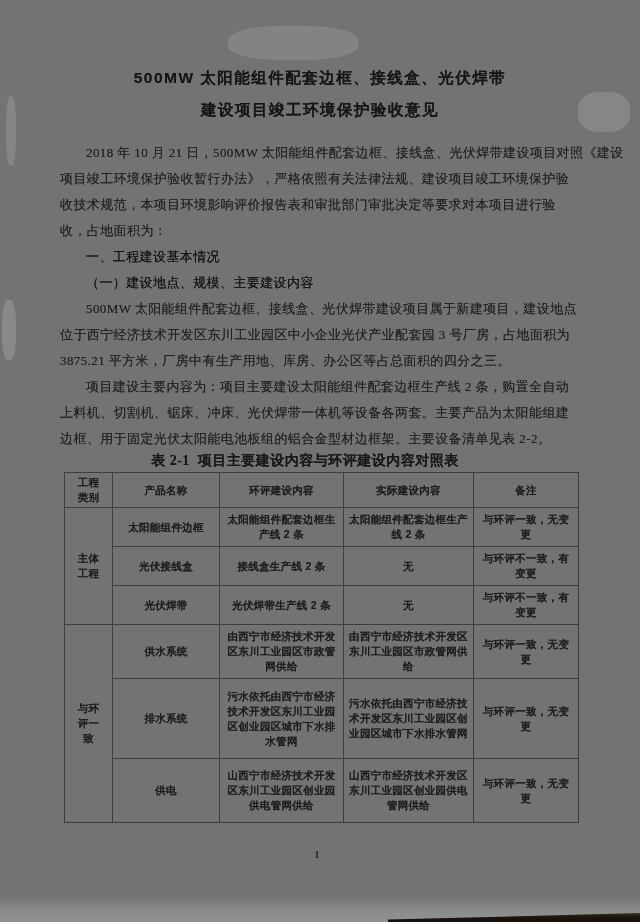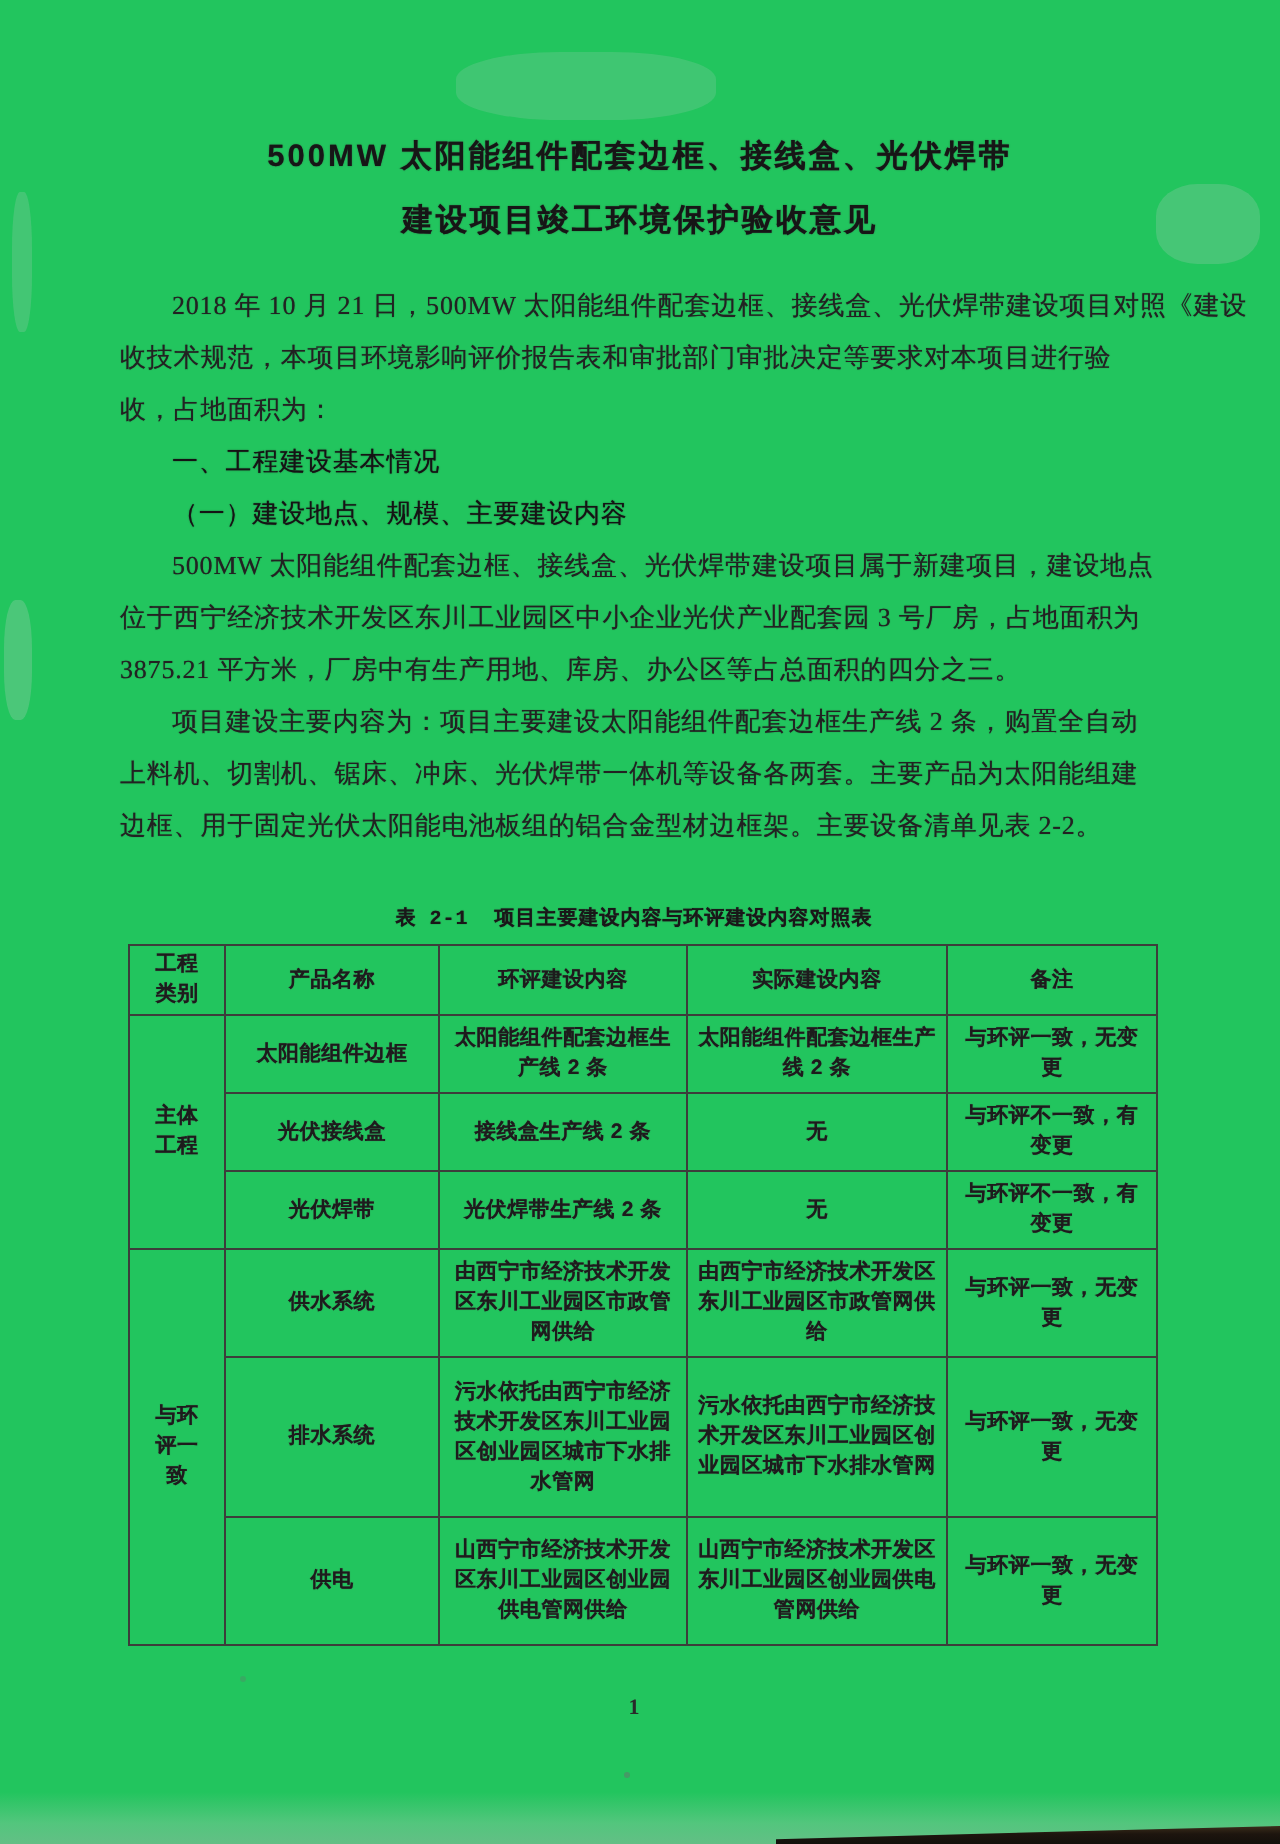--- a/index.html
+++ b/index.html
@@ -3,21 +3,21 @@
 <meta charset="utf-8">
 <style>
   * { margin: 0; padding: 0; box-sizing: border-box; }
   html, body { width: 640px; height: 922px; overflow: hidden; }
   body {
     font-family: "Liberation Serif", "DejaVu Serif", serif;
     background: #e8eae8;
   }
   .page {
     position: absolute; inset: 0;
-    background: #22c55e;
+    background: #737373;
     color: #1e1e1e;
   }
   
   .smudge { position: absolute; background: #c8cecd; border-radius: 40%; pointer-events: none; }
   .smudge.s1 { left: 228px; top: 26px;  width: 130px; height: 34px; opacity: .18; }
   .smudge.s2 { left: 578px; top: 92px;  width: 52px;  height: 40px; opacity: .22; }
   .smudge.s3 { left: 2px;   top: 300px; width: 14px;  height: 60px; opacity: .25; }
   .smudge.s4 { left: 6px;   top: 96px;  width: 10px;  height: 70px; opacity: .20; }
   .speck { position: absolute; background:#6a6f6d; border-radius:50%; width:3px; height:3px; opacity:.5; }
 
@@ -44,27 +44,27 @@
   .line { display: block; white-space: nowrap; }
   .line.indent { text-indent: 26px; }
   .line.heading {
     font-weight: normal; color: #141414;
     font-family: "Liberation Sans", "DejaVu Sans", sans-serif;
     text-shadow: 0 0 .6px #222;
     text-indent: 26px;
   }
 
   .tbl-caption {
-    position: absolute; top: 452px; left: 60px; width: 514px;
+    position: absolute; top: 452px; left: 48px; width: 514px;
     text-align: center;
-    font-size: 10px; font-weight: bold;
+    font-size: 14px; font-weight: bold;
     letter-spacing: .5px;
     white-space: pre;
     color: #181818;
-    font-family: Liberation Mono, monospace;
+    font-family: Liberation Serif, serif;
     text-shadow: 0 0 .5px #333;
   }
 
   table.cmp {
     position: absolute; top: 472px; left: 64px;
     width: 514px;
     border-collapse: collapse;
     table-layout: fixed;
     font-family: "Liberation Sans", "DejaVu Sans", sans-serif;
     font-size: 10.5px; font-weight: bold;
@@ -120,20 +120,21 @@
   <div class="smudge s3"></div>
   <div class="smudge s4"></div>
   <div class="speck" style="left:312px; top:886px;"></div>
   <div class="speck" style="left:120px; top:838px; opacity:.3;"></div>
 
   <div class="title-line title-1">500MW 太阳能组件配套边框、接线盒、光伏焊带</div>
   <div class="title-line title-2">建设项目竣工环境保护验收意见</div>
 
   <div class="body-text">
     <span class="line indent">2018 年 10 月 21 日，500MW 太阳能组件配套边框、接线盒、光伏焊带建设项目对照《建设</span>
+    <span class="line">项目竣工环境保护验收暂行办法》，严格依照有关法律法规、建设项目竣工环境保护验</span>
     <span class="line">收技术规范，本项目环境影响评价报告表和审批部门审批决定等要求对本项目进行验</span>
     <span class="line">收，占地面积为：</span>
     <span class="line heading">一、工程建设基本情况</span>
     <span class="line heading">（一）建设地点、规模、主要建设内容</span>
     <span class="line indent">500MW 太阳能组件配套边框、接线盒、光伏焊带建设项目属于新建项目，建设地点</span>
     <span class="line">位于西宁经济技术开发区东川工业园区中小企业光伏产业配套园 3 号厂房，占地面积为</span>
     <span class="line">3875.21 平方米，厂房中有生产用地、库房、办公区等占总面积的四分之三。</span>
     <span class="line indent">项目建设主要内容为：项目主要建设太阳能组件配套边框生产线 2 条，购置全自动</span>
     <span class="line">上料机、切割机、锯床、冲床、光伏焊带一体机等设备各两套。主要产品为太阳能组建</span>
     <span class="line">边框、用于固定光伏太阳能电池板组的铝合金型材边框架。主要设备清单见表 2-2。</span>

